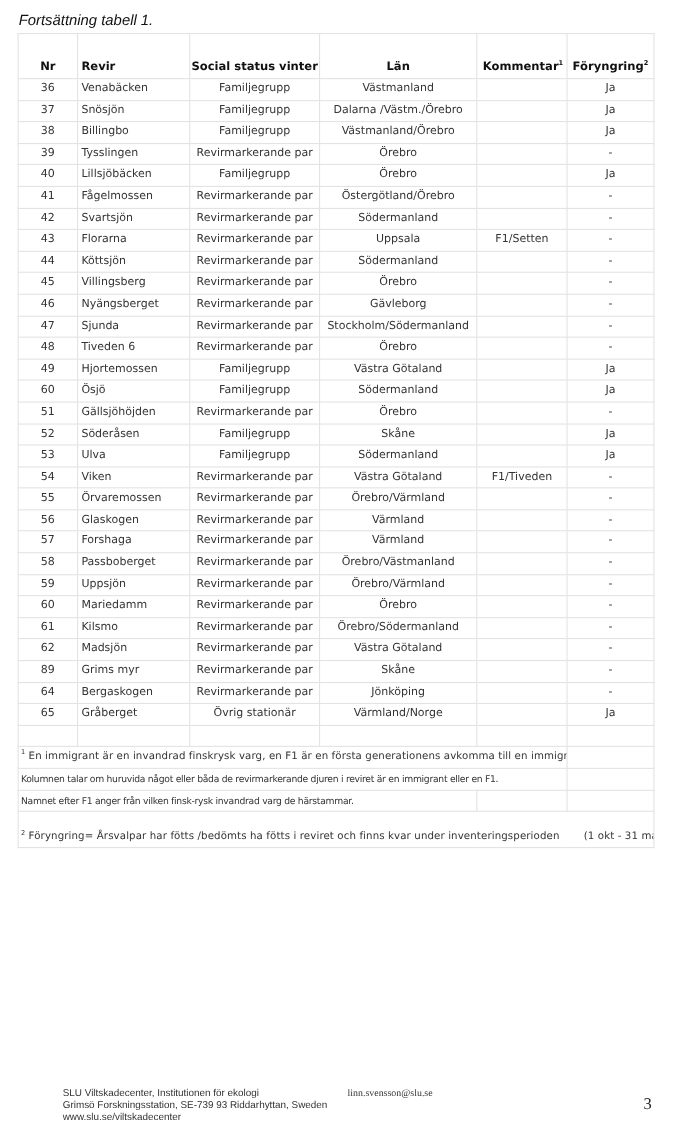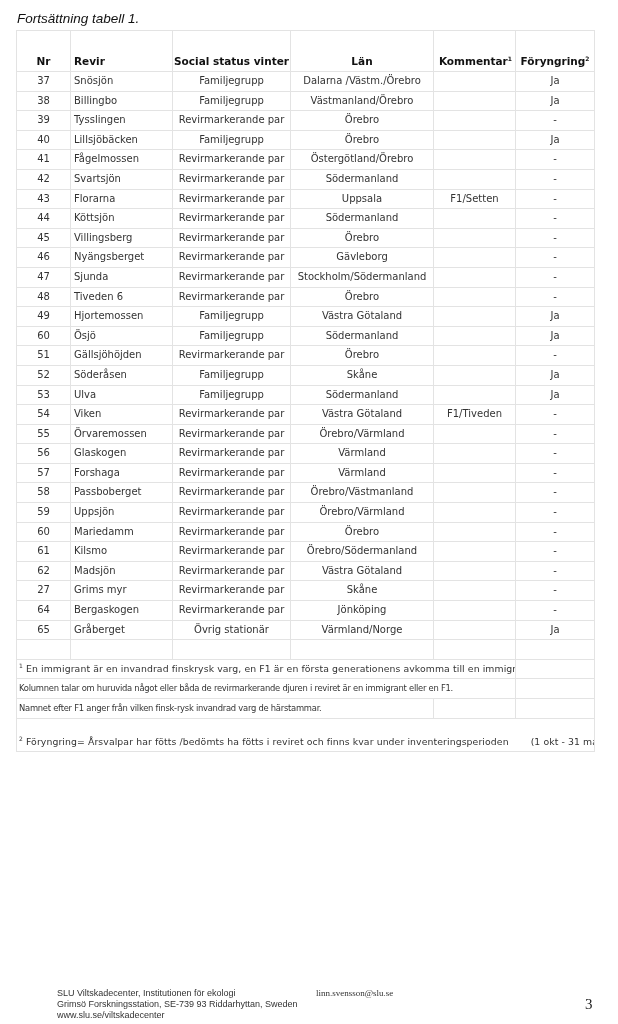--- a/index.html
+++ b/index.html
@@ -69,20 +69,28 @@
         <th class="nr">Nr</th>
         <th class="revir">Revir</th>
         <th class="status">Social status vinter</th>
         <th class="lan">Län</th>
         <th class="komm"><span>Kommentar</span><sup>1</sup></th>
         <th class="for"><span>Föryngring</span><sup>2</sup></th>
       </tr>
     </thead>
     <tbody id="rows-body">
         <tr>
+          <td class="nr">36</td>
+          <td class="revir">Venabäcken</td>
+          <td class="status">Familjegrupp</td>
+          <td class="lan">Västmanland</td>
+          <td class="komm"></td>
+          <td class="for">Ja</td>
+        </tr>
+        <tr>
           <td class="nr">37</td>
           <td class="revir">Snösjön</td>
           <td class="status">Familjegrupp</td>
           <td class="lan">Dalarna /Västm./Örebro</td>
           <td class="komm"></td>
           <td class="for">Ja</td>
         </tr>
         <tr>
           <td class="nr">38</td>
           <td class="revir">Billingbo</td>
@@ -277,21 +285,21 @@
         </tr>
         <tr>
           <td class="nr">62</td>
           <td class="revir">Madsjön</td>
           <td class="status">Revirmarkerande par</td>
           <td class="lan">Västra Götaland</td>
           <td class="komm"></td>
           <td class="for">-</td>
         </tr>
         <tr>
-          <td class="nr">27</td>
+          <td class="nr">89</td>
           <td class="revir">Grims myr</td>
           <td class="status">Revirmarkerande par</td>
           <td class="lan">Skåne</td>
           <td class="komm"></td>
           <td class="for">-</td>
         </tr>
         <tr>
           <td class="nr">64</td>
           <td class="revir">Bergaskogen</td>
           <td class="status">Revirmarkerande par</td>

